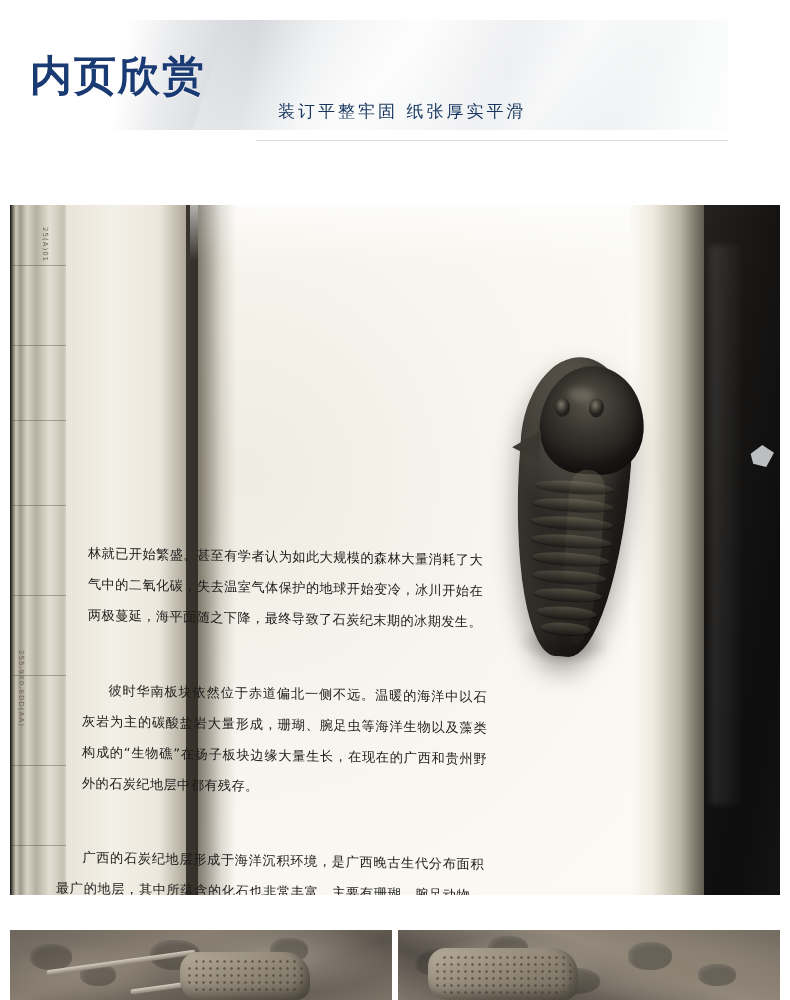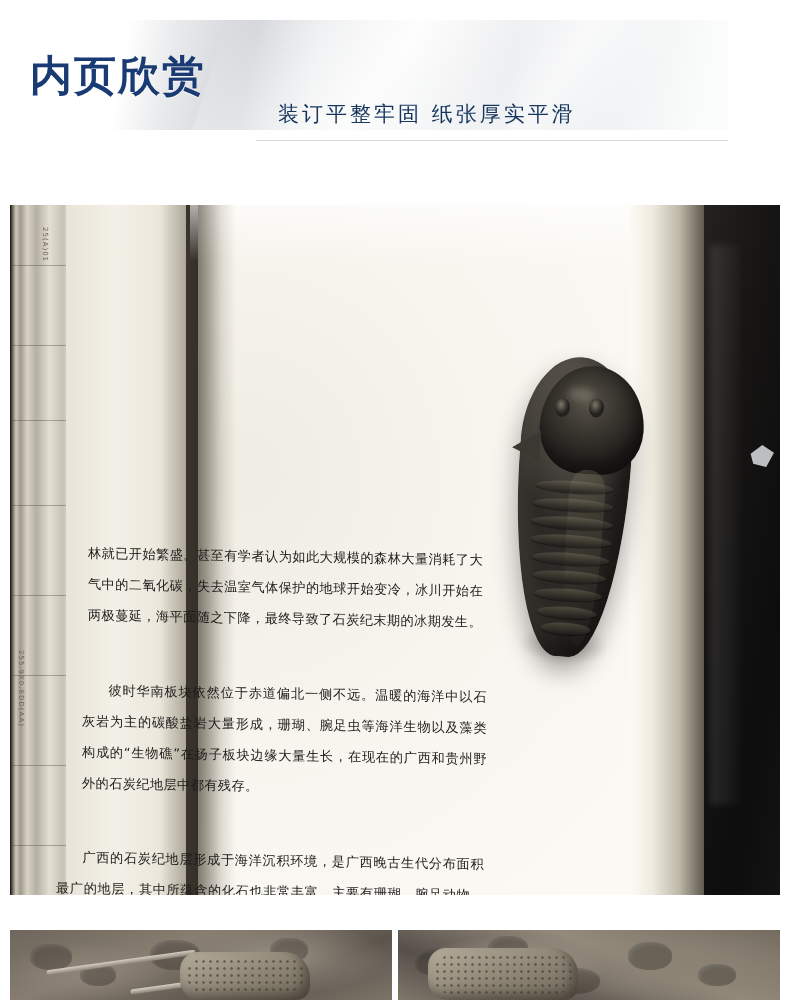--- a/index.html
+++ b/index.html
@@ -73,21 +73,21 @@
     font-weight: bold;
     letter-spacing: 2px;
     color: #1a3a73;
     font-family: "DejaVu Sans", "Liberation Sans", sans-serif;
     text-shadow: 0 1px 0 rgba(255,255,255,0.8);
   }
   .banner-sub {
     position: absolute;
     left: 278px;
     top: 100px;
-    font-size: 21px;
+    font-size: 17px;
     color: #16365f;
     letter-spacing: 3px;
     font-family: "DejaVu Sans", "Liberation Sans", sans-serif;
   }
   .banner-rule {
     position: absolute;
     left: 256px;
     top: 140px;
     width: 534px;
     height: 1px;

